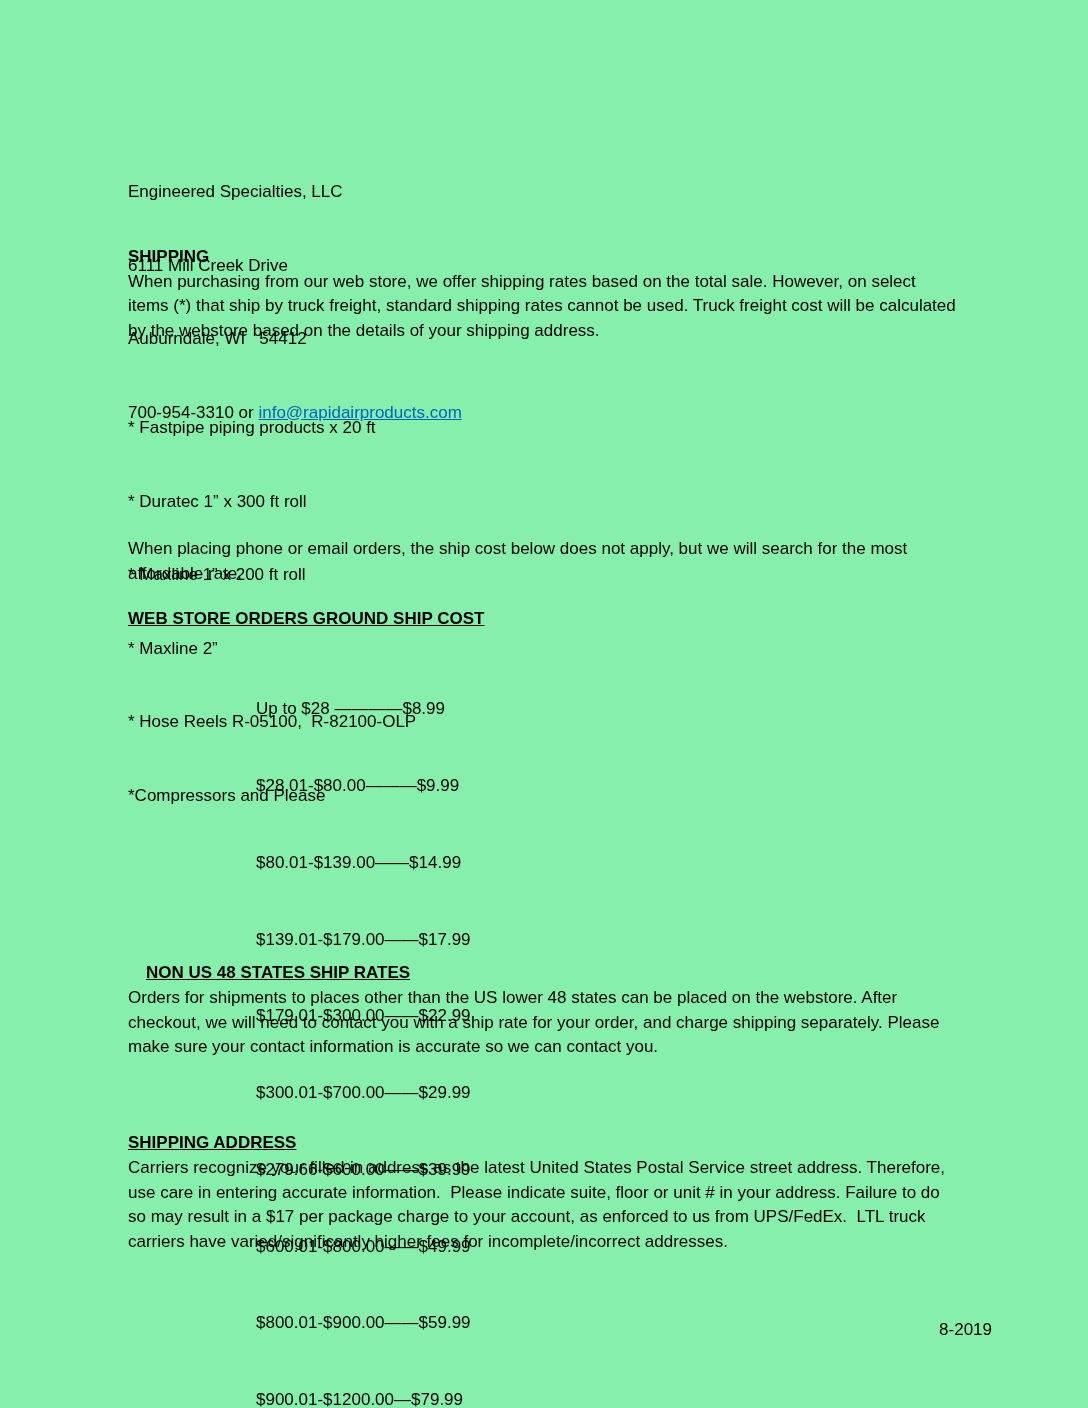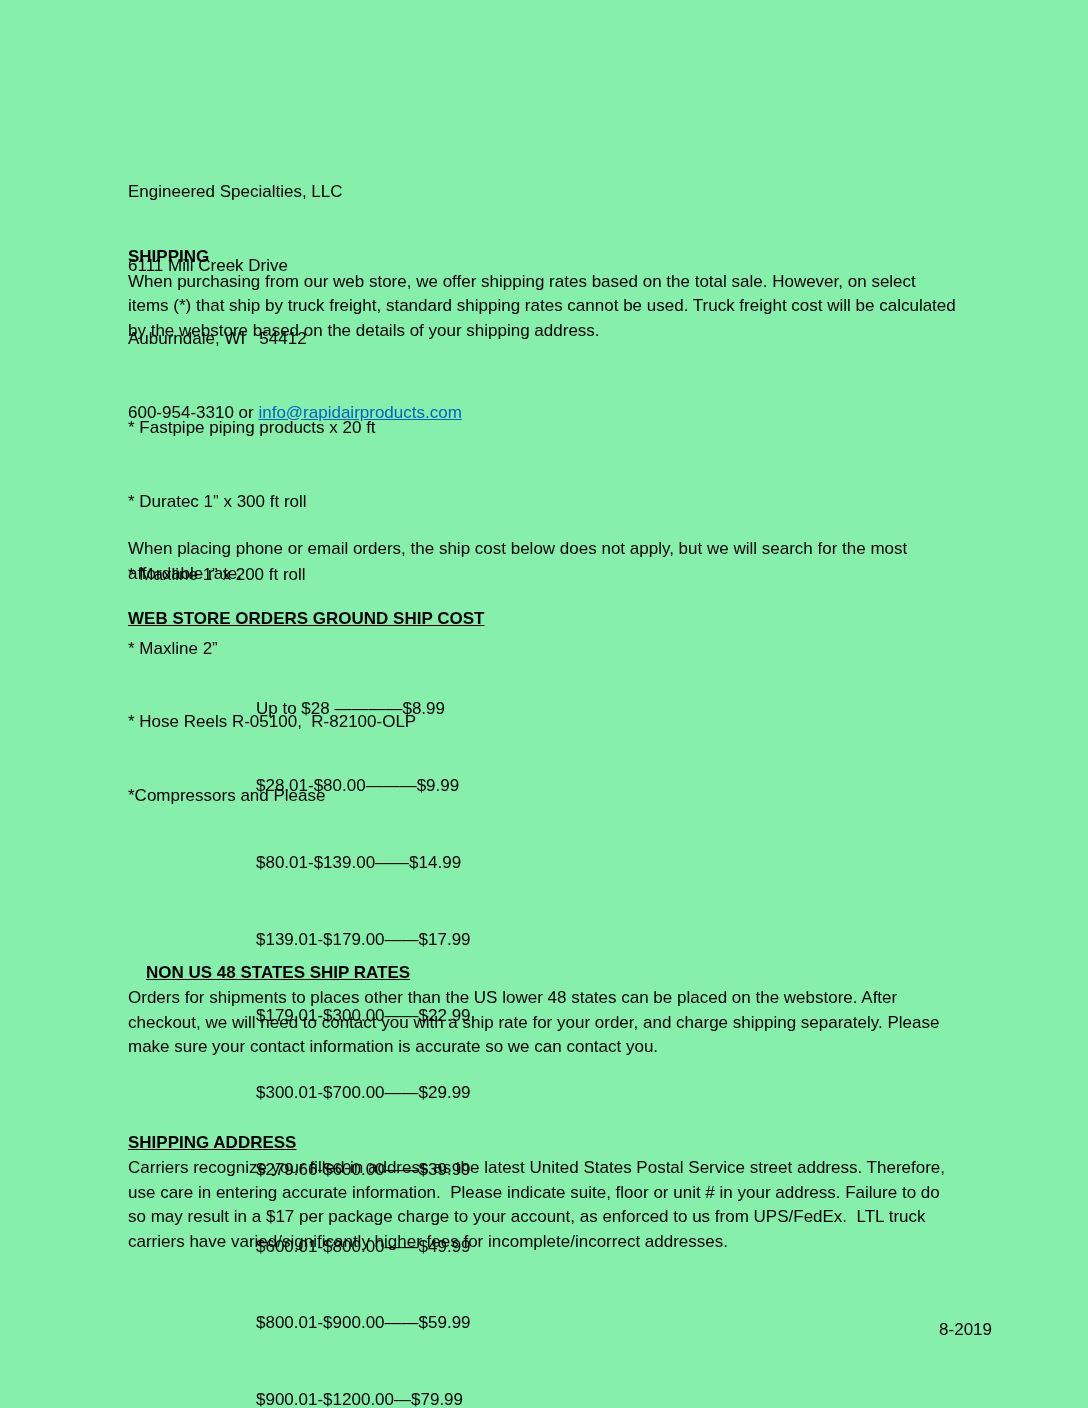--- a/index.html
+++ b/index.html
@@ -49,21 +49,21 @@
 </style>
 </head>
 <body>
 
 <div class="page">
 
   <div class="block" style="top:131px;">
     <div>Engineered Specialties, LLC</div>
     <div>6111 Mill Creek Drive</div>
     <div>Auburndale, WI   54412</div>
-    <div><span>600-954-3310 or </span><a class="link">info@rapidairproducts.com</a></div>
+    <div><span>700-954-3310 or </span><a class="link">info@rapidairproducts.com</a></div>
   </div>
 
   <div class="block title-center" style="top:245px;">SHIPPING</div>
 
   <div class="block" style="top:269.5px;">When purchasing from our web store, we offer shipping rates based on the total sale. However, on select items (*) that ship by truck freight, standard shipping rates cannot be used. Truck freight cost will be calculated by the webstore based on the details of your shipping address.</div>
 
   <div class="block" style="top:367px;">
     <div>* Fastpipe piping products x 20 ft</div>
     <div>* Duratec 1” x 300 ft roll</div>
     <div>* Maxline 1” x 200 ft roll</div>

